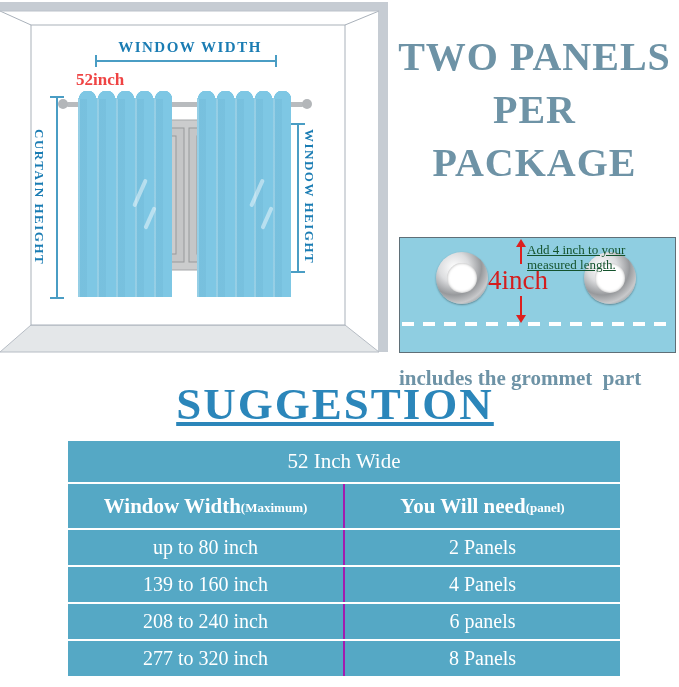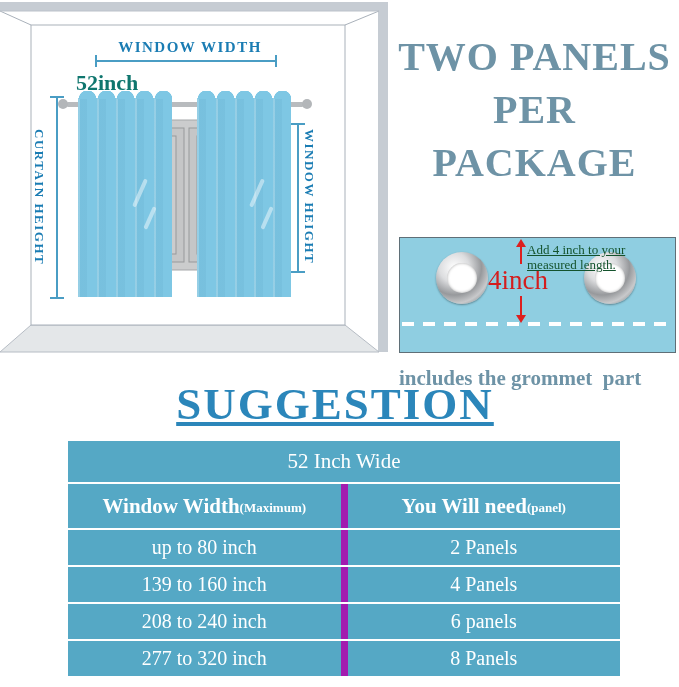--- a/index.html
+++ b/index.html
@@ -47,21 +47,21 @@
   #hem-dash{position:absolute;left:2px;top:84px;width:269px;height:4px;
     background:repeating-linear-gradient(90deg,#fff 0 12px,rgba(0,0,0,0) 12px 21px);}
 
   
   #suggestion-heading{left:40px;top:378px;width:590px;text-align:center;
     font-size:45px;font-weight:bold;color:#2b86ba;letter-spacing:2px;text-decoration:underline;}
   #suggestion-table{left:68px;top:441px;width:552px;background:#55a8c5;color:#fff;}
   .t-title{height:41px;display:flex;align-items:center;justify-content:center;font-size:21px;}
   .t-row{display:flex;border-top:2px solid #fff;}
   .t-cell{width:50%;display:flex;align-items:center;justify-content:center;}
-  .t-cell + .t-cell{border-left:7px solid #a21caf;}
+  .t-cell + .t-cell{border-left:2px solid #a21caf;}
   .t-head{height:44px;font-size:21px;font-weight:bold;}
   .t-data{height:35px;font-size:20px;}
   .small-par{font-size:13px;font-weight:bold;padding-top:3px;}
 </style>
 </head>
 <body>
 
 <div id="stage">
 
   <svg id="room-svg" class="abs" width="390" height="360" viewBox="0 0 390 360">
@@ -103,21 +103,21 @@
 
   <div class="mline abs" style="left:56px;top:97px;width:2px;height:201px;"></div>
   <div class="mline abs" style="left:50px;top:96px;width:14px;height:2px;"></div>
   <div class="mline abs" style="left:50px;top:297px;width:14px;height:2px;"></div>
 
   <div class="mline abs" style="left:297px;top:124px;width:2px;height:148px;"></div>
   <div class="mline abs" style="left:291px;top:123px;width:14px;height:2px;"></div>
   <div class="mline abs" style="left:291px;top:271px;width:14px;height:2px;"></div>
 
   <div class="diagram-label" style="left:100px;top:39px;width:180px;text-align:center;font-size:15px;letter-spacing:1.5px;">WINDOW WIDTH</div>
-  <div class="diagram-label" style="left:76px;top:70px;font-size:22px;color:#0f766e;">52inch</div>
+  <div class="diagram-label" style="left:76px;top:70px;font-size:17px;color:#ef4444;">52inch</div>
   <div class="diagram-label vert" style="left:31px;top:129px;font-size:13px;letter-spacing:1.5px;">CURTAIN HEIGHT</div>
   <div class="diagram-label vert" style="left:301px;top:129px;font-size:13px;letter-spacing:1.5px;">WINDOW HEIGHT</div>
 
   <div id="two-panels-title" class="abs">
     <div>TWO PANELS</div>
     <div>PER PACKAGE</div>
   </div>
 
   <div id="length-note" class="abs">
     <div>The length of the curtain</div>

